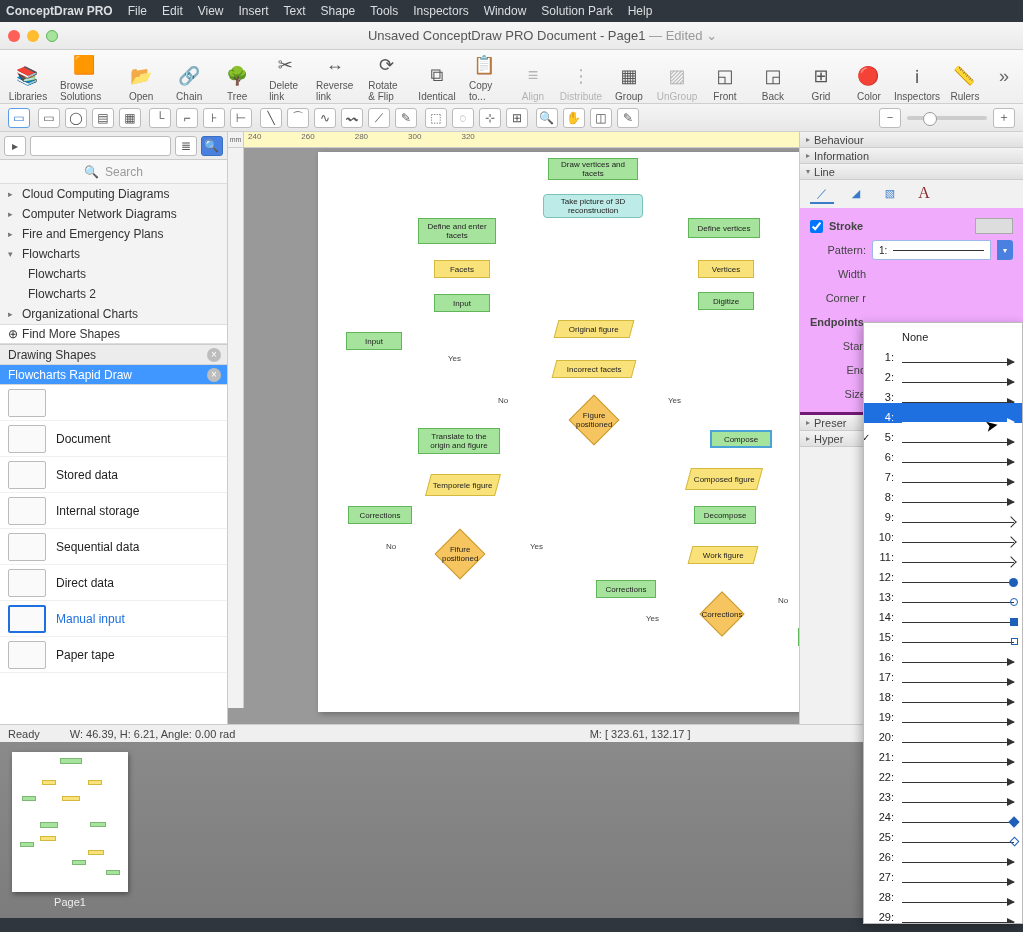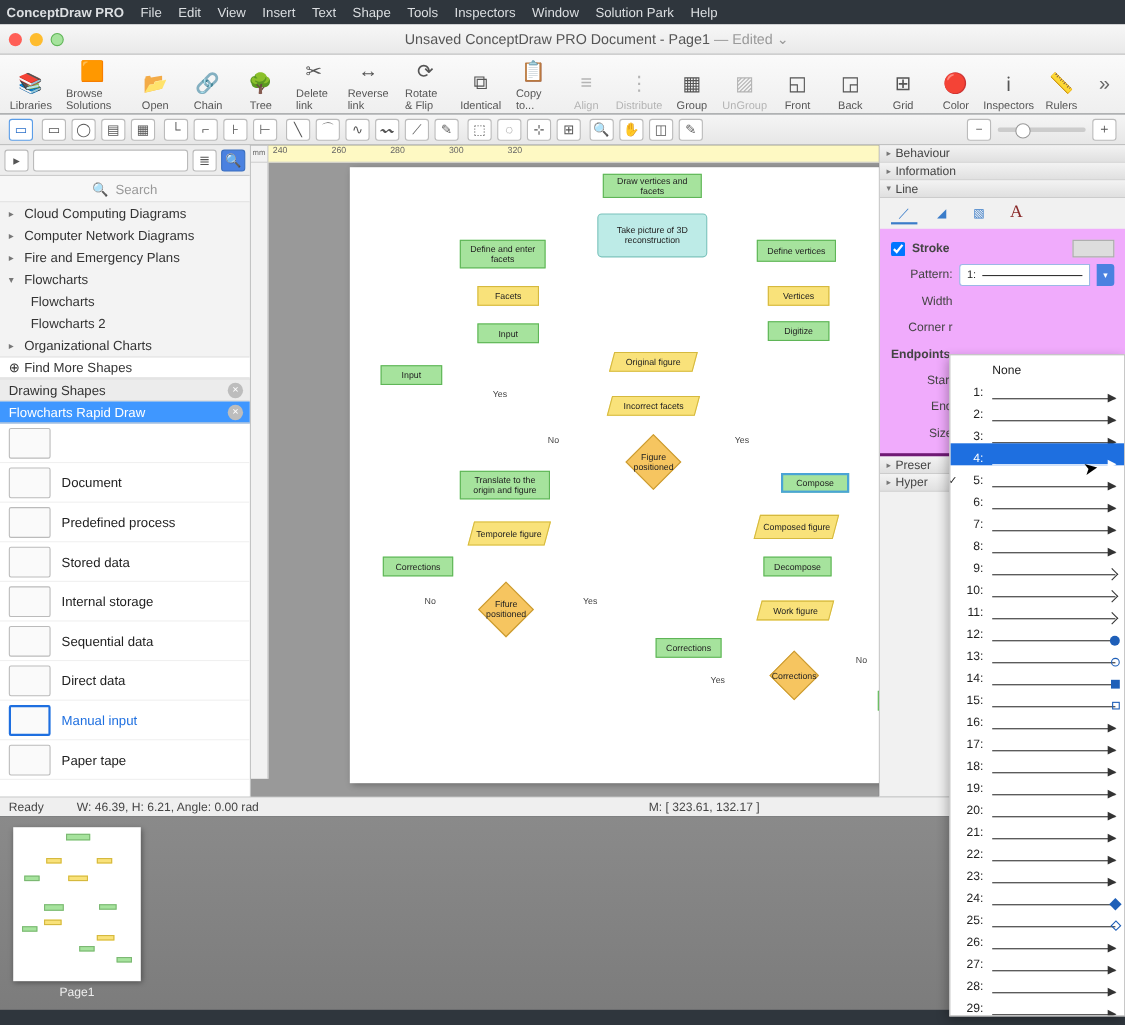--- a/index.html
+++ b/index.html
@@ -310,24 +310,20 @@
         <div class="shape">
           <div class="sic"></div>
           <span></span>
         </div>
         <div class="shape">
           <div class="sic"></div>
           <span>Document</span>
         </div>
         <div class="shape">
           <div class="sic"></div>
-          <span>Predefined process</span>
-        </div>
-        <div class="shape">
-          <div class="sic"></div>
           <span>Stored data</span>
         </div>
         <div class="shape">
           <div class="sic"></div>
           <span>Internal storage</span>
         </div>
         <div class="shape">
           <div class="sic"></div>
           <span>Sequential data</span>
         </div>
@@ -351,21 +347,21 @@
     <div class="hruler">
       <span>240</span>
         <span>260</span>
         <span>280</span>
         <span>300</span>
         <span>320</span>
     </div>
     <div class="vruler"></div>
     <div class="page">
       <div class="fc green" style="left:230px;top:6px;width:90px;height:22px">Draw vertices and facets</div>
-      <div class="fc teal" style="left:225px;top:42px;width:100px;height:40px;border-radius:4px">Take picture of 3D reconstruction</div>
+      <div class="fc teal" style="left:225px;top:42px;width:100px;height:24px;border-radius:4px">Take picture of 3D reconstruction</div>
       <div class="fc green" style="left:100px;top:66px;width:78px;height:26px">Define and enter facets</div>
       <div class="fc green" style="left:370px;top:66px;width:72px;height:20px">Define vertices</div>
       <div class="fc yel" style="left:116px;top:108px;width:56px;height:18px">Facets</div>
       <div class="fc yel" style="left:380px;top:108px;width:56px;height:18px">Vertices</div>
       <div class="fc green" style="left:116px;top:142px;width:56px;height:18px">Input</div>
       <div class="fc green" style="left:380px;top:140px;width:56px;height:18px">Digitize</div>
       <div class="fc green" style="left:28px;top:180px;width:56px;height:18px">Input</div>
       <div class="fc para" style="left:238px;top:168px;width:76px;height:18px">
           <span>Original figure</span>
         </div>

